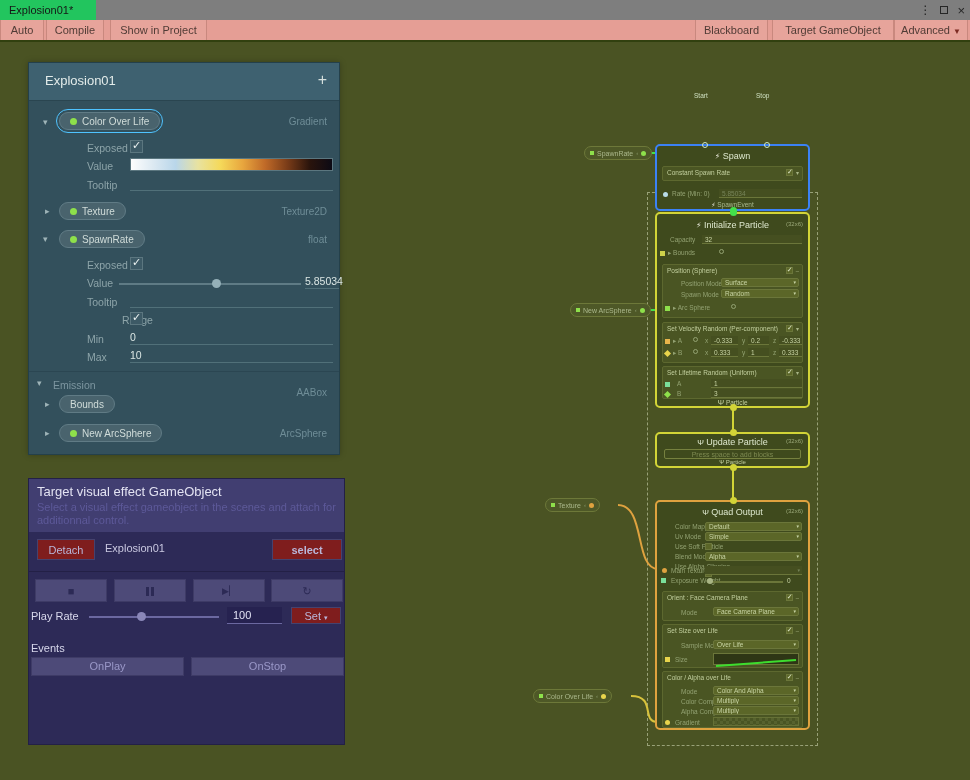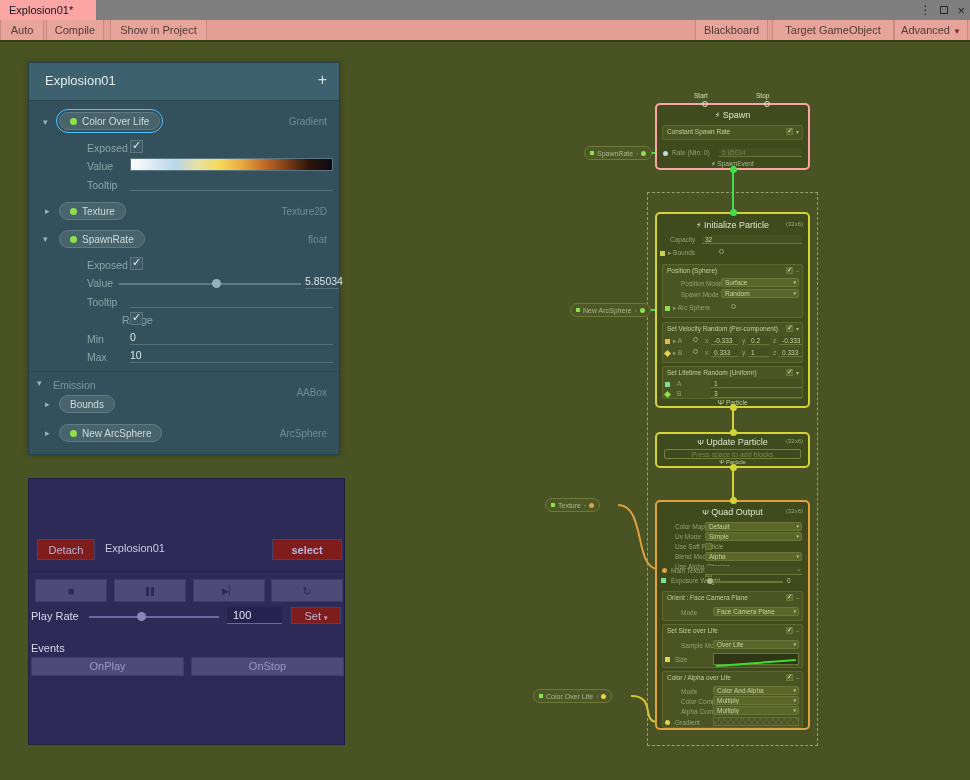--- a/index.html
+++ b/index.html
@@ -2,21 +2,21 @@
 <html><head>
 <meta charset="utf-8">
 <style>
   *{margin:0;padding:0;box-sizing:border-box;font-family:"Liberation Sans","DejaVu Sans",sans-serif;}
   html,body{width:970px;height:780px;}
   body{position:relative;background:#4a5323;overflow:hidden;}
   .abs{position:absolute;}
 
   
   .titlebar{position:absolute;left:0;top:0;width:970px;height:20px;background:#7e7e7e;}
-  .tab{position:absolute;left:0;top:0;width:96px;height:20px;background:#fca5a5;color:#161616;
+  .tab{position:absolute;left:0;top:0;width:96px;height:20px;background:#22c55e;color:#161616;
        font-size:11px;line-height:20px;padding-left:9px;}
   .win-icons{position:absolute;right:5px;top:0;height:20px;display:flex;gap:9px;align-items:center;color:#262626;}
   .kebab{font-size:12px;line-height:1;}
   .maxbox{width:8px;height:8px;border:1.5px solid #262626;}
   .closex{font-size:13px;line-height:1;}
 
   .toolbar{position:absolute;left:0;top:20px;width:970px;height:22px;background:#e59e95;border-bottom:2px solid #31400f;}
   .tbtn{position:absolute;top:0;height:20px;line-height:20px;font-size:11px;color:#503b35;text-align:center;
         background:#e7a49b;border-left:1px solid #c9887e;border-right:1px solid #c9887e;}
   .tbtn .dda{font-size:8px;color:#7c2a22;margin-left:3px;}
@@ -58,21 +58,21 @@
   .tp-thumb{position:absolute;width:9px;height:9px;border-radius:50%;background:#8a87b8;}
   .tp-field{position:absolute;background:#262250;border-bottom:1px solid #6b68a0;color:#e2e2f4;
             font-size:11px;padding-left:6px;}
   .ev-btn{position:absolute;background:#4d4a78;border:1px solid #3e3b66;color:#9a98c8;font-size:11px;
           text-align:center;line-height:17px;}
 
   
   .dashed-sys{position:absolute;left:647px;top:192px;width:171px;height:554px;border:1px dashed #99a178;z-index:1;}
   svg.wires{position:absolute;left:0;top:0;z-index:2;pointer-events:none;}
   .node{position:absolute;background:#3f4a1d;border-radius:5px;z-index:3;}
-  .n-green{border:2px solid #fca5a5;}
+  .n-green{border:2px solid #3b82f6;margin-top:41px;}
   .n-yellow{border:2px solid #d2d437;}
   .n-orange{border:2px solid #dfa23f;}
   .nhead{position:absolute;width:100%;text-align:center;font-size:9px;color:#dde7cd;}
   .nbadge{position:absolute;right:5px;font-size:6px;color:#9aa878;}
   .bolt{color:#e8e8d8;font-size:8px;}
   .psi{font-size:8px;}
   .blk{position:absolute;left:5px;background:#4a5523;border:1px solid #5d682f;border-radius:2px;}
   .bhead{position:absolute;left:4px;top:2px;font-size:6.5px;color:#c2cf9e;white-space:nowrap;}
   .bctl{position:absolute;right:3px;top:2px;display:flex;gap:3px;align-items:center;}
   .minicb{width:7px;height:7px;background:#5b6628;border:1px solid #6b763a;position:relative;}
@@ -371,20 +371,24 @@
 
   <div class="chev" style="left:16px;top:365px;">▸</div>
   <div class="pill" style="left:30px;top:361px;">
     <span class="pdot"></span>
     <span>New ArcSphere</span>
   </div>
   <div class="bb-type" style="top:365px;">ArcSphere</div>
 </div>
 
 <div class="tp">
+  <div class="tp-head">
+    <div class="tp-title">Target visual effect GameObject</div>
+    <div class="tp-sub">Select a visual effect gameobject in the scenes and attach for additionnal control.</div>
+  </div>
   <div class="tp-btn" style="left:8px;top:60px;width:58px;height:21px;line-height:20px;">Detach</div>
   <div class="tp-name" style="left:76px;top:63px;">Explosion01</div>
   <div class="tp-btn" style="left:243px;top:60px;width:70px;height:21px;line-height:20px;font-weight:bold;">select</div>
   <div class="divline" style="top:92px;background:#232046;"></div>
 
   <div class="tr-btn" style="left:6px;top:100px;width:72px;height:23px;">
     <span style="font-size:11px;line-height:23px;">■</span>
   </div>
   <div class="tr-btn" style="left:85px;top:100px;width:72px;height:23px;">
     <span style="display:inline-block;width:3px;height:9px;background:#2c2a55;margin:7px 2px 0 0;"></span><span style="display:inline-block;width:3px;height:9px;background:#2c2a55;margin-top:7px;"></span>

